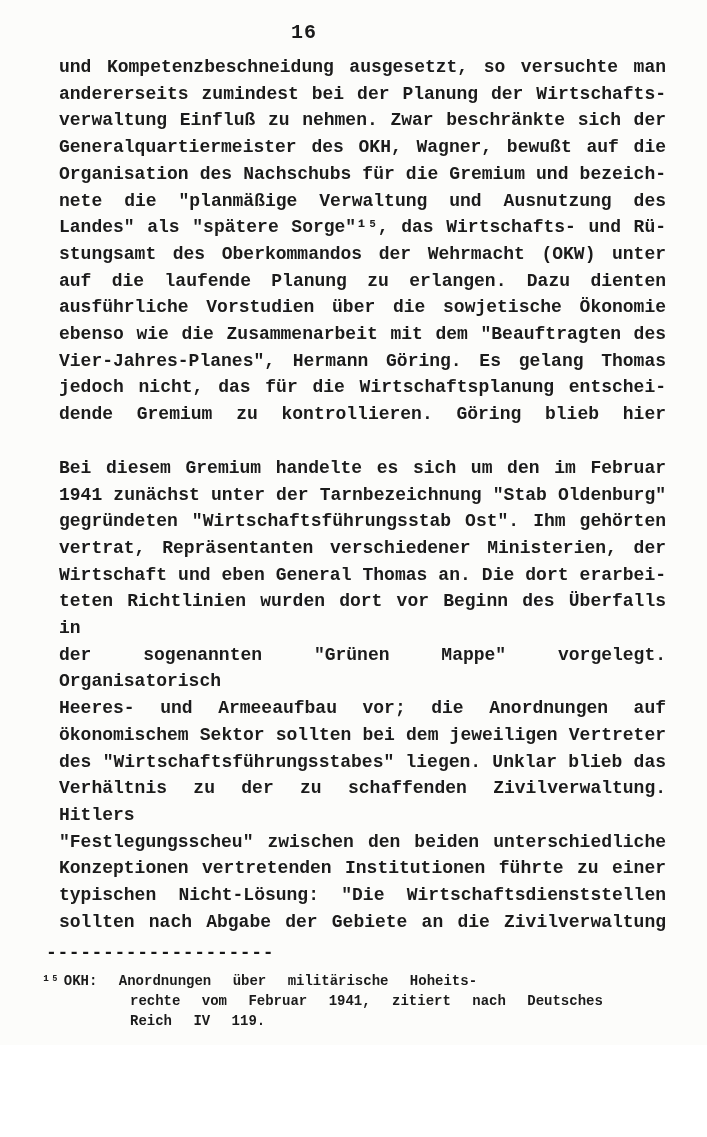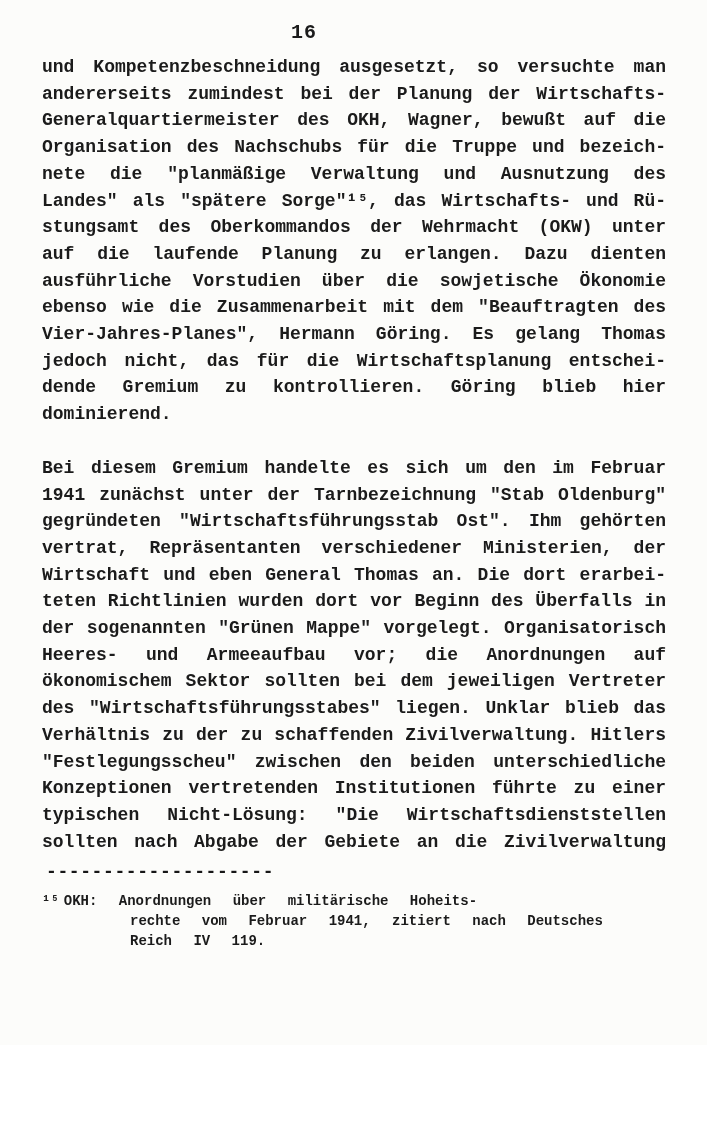--- a/index.html
+++ b/index.html
@@ -30,20 +30,21 @@
   .para { width: 624px; }
   .para + .para { margin-top: 27px; }
   .ln {
     font-size: 18px;
     line-height: 26.7px;
     white-space: normal;
   }
   .ln.j {
     text-align: justify;
     text-align-last: justify;
+    margin-left: 17px;
   }
   .ln.ragged { text-align: left; }
   .dashes {
     margin: 4px 0 0 4px;
     font-size: 18px;
     line-height: 26.7px;
     letter-spacing: 0.6px;
     color: #161616;
   }
   .footnote {
@@ -62,32 +63,32 @@
 </head>
 <body>
 
 <div class="page">
   <div class="pagenum">16</div>
 
   <div class="content">
     <div class="para" id="para-0">
         <div class="ln j">und Kompetenzbeschneidung ausgesetzt, so versuchte man</div>
         <div class="ln j">andererseits zumindest bei der Planung der Wirtschafts-</div>
+        <div class="ln j">verwaltung Einfluß zu nehmen. Zwar beschränkte sich der</div>
         <div class="ln j">Generalquartiermeister des OKH, Wagner, bewußt auf die</div>
-        <div class="ln j">Organisation des Nachschubs für die Truppe und bezeich-</div>
+        <div class="ln j">Organisation des Nachschubs für die Gremium und bezeich-</div>
         <div class="ln j">nete die "planmäßige Verwaltung und Ausnutzung des</div>
         <div class="ln j">Landes" als "spätere Sorge"¹⁵, das Wirtschafts- und Rü-</div>
         <div class="ln j">stungsamt des Oberkommandos der Wehrmacht (OKW) unter</div>
         <div class="ln j">auf die laufende Planung zu erlangen. Dazu dienten</div>
         <div class="ln j">ausführliche Vorstudien über die sowjetische Ökonomie</div>
         <div class="ln j">ebenso wie die Zusammenarbeit mit dem "Beauftragten des</div>
         <div class="ln j">Vier-Jahres-Planes", Hermann Göring. Es gelang Thomas</div>
         <div class="ln j">jedoch nicht, das für die Wirtschaftsplanung entschei-</div>
         <div class="ln j">dende Gremium zu kontrollieren. Göring blieb hier</div>
-        <div class="ln ragged">dominierend.</div>
       </div>
     <div class="para" id="para-1">
         <div class="ln j">Bei diesem Gremium handelte es sich um den im Februar</div>
         <div class="ln j">1941 zunächst unter der Tarnbezeichnung "Stab Oldenburg"</div>
         <div class="ln j">gegründeten "Wirtschaftsführungsstab Ost". Ihm gehörten</div>
         <div class="ln j">vertrat, Repräsentanten verschiedener Ministerien, der</div>
         <div class="ln j">Wirtschaft und eben General Thomas an. Die dort erarbei-</div>
         <div class="ln j">teten Richtlinien wurden dort vor Beginn des Überfalls in</div>
         <div class="ln j">der sogenannten "Grünen Mappe" vorgelegt. Organisatorisch</div>
         <div class="ln j">Heeres- und Armeeaufbau vor; die Anordnungen auf</div>

